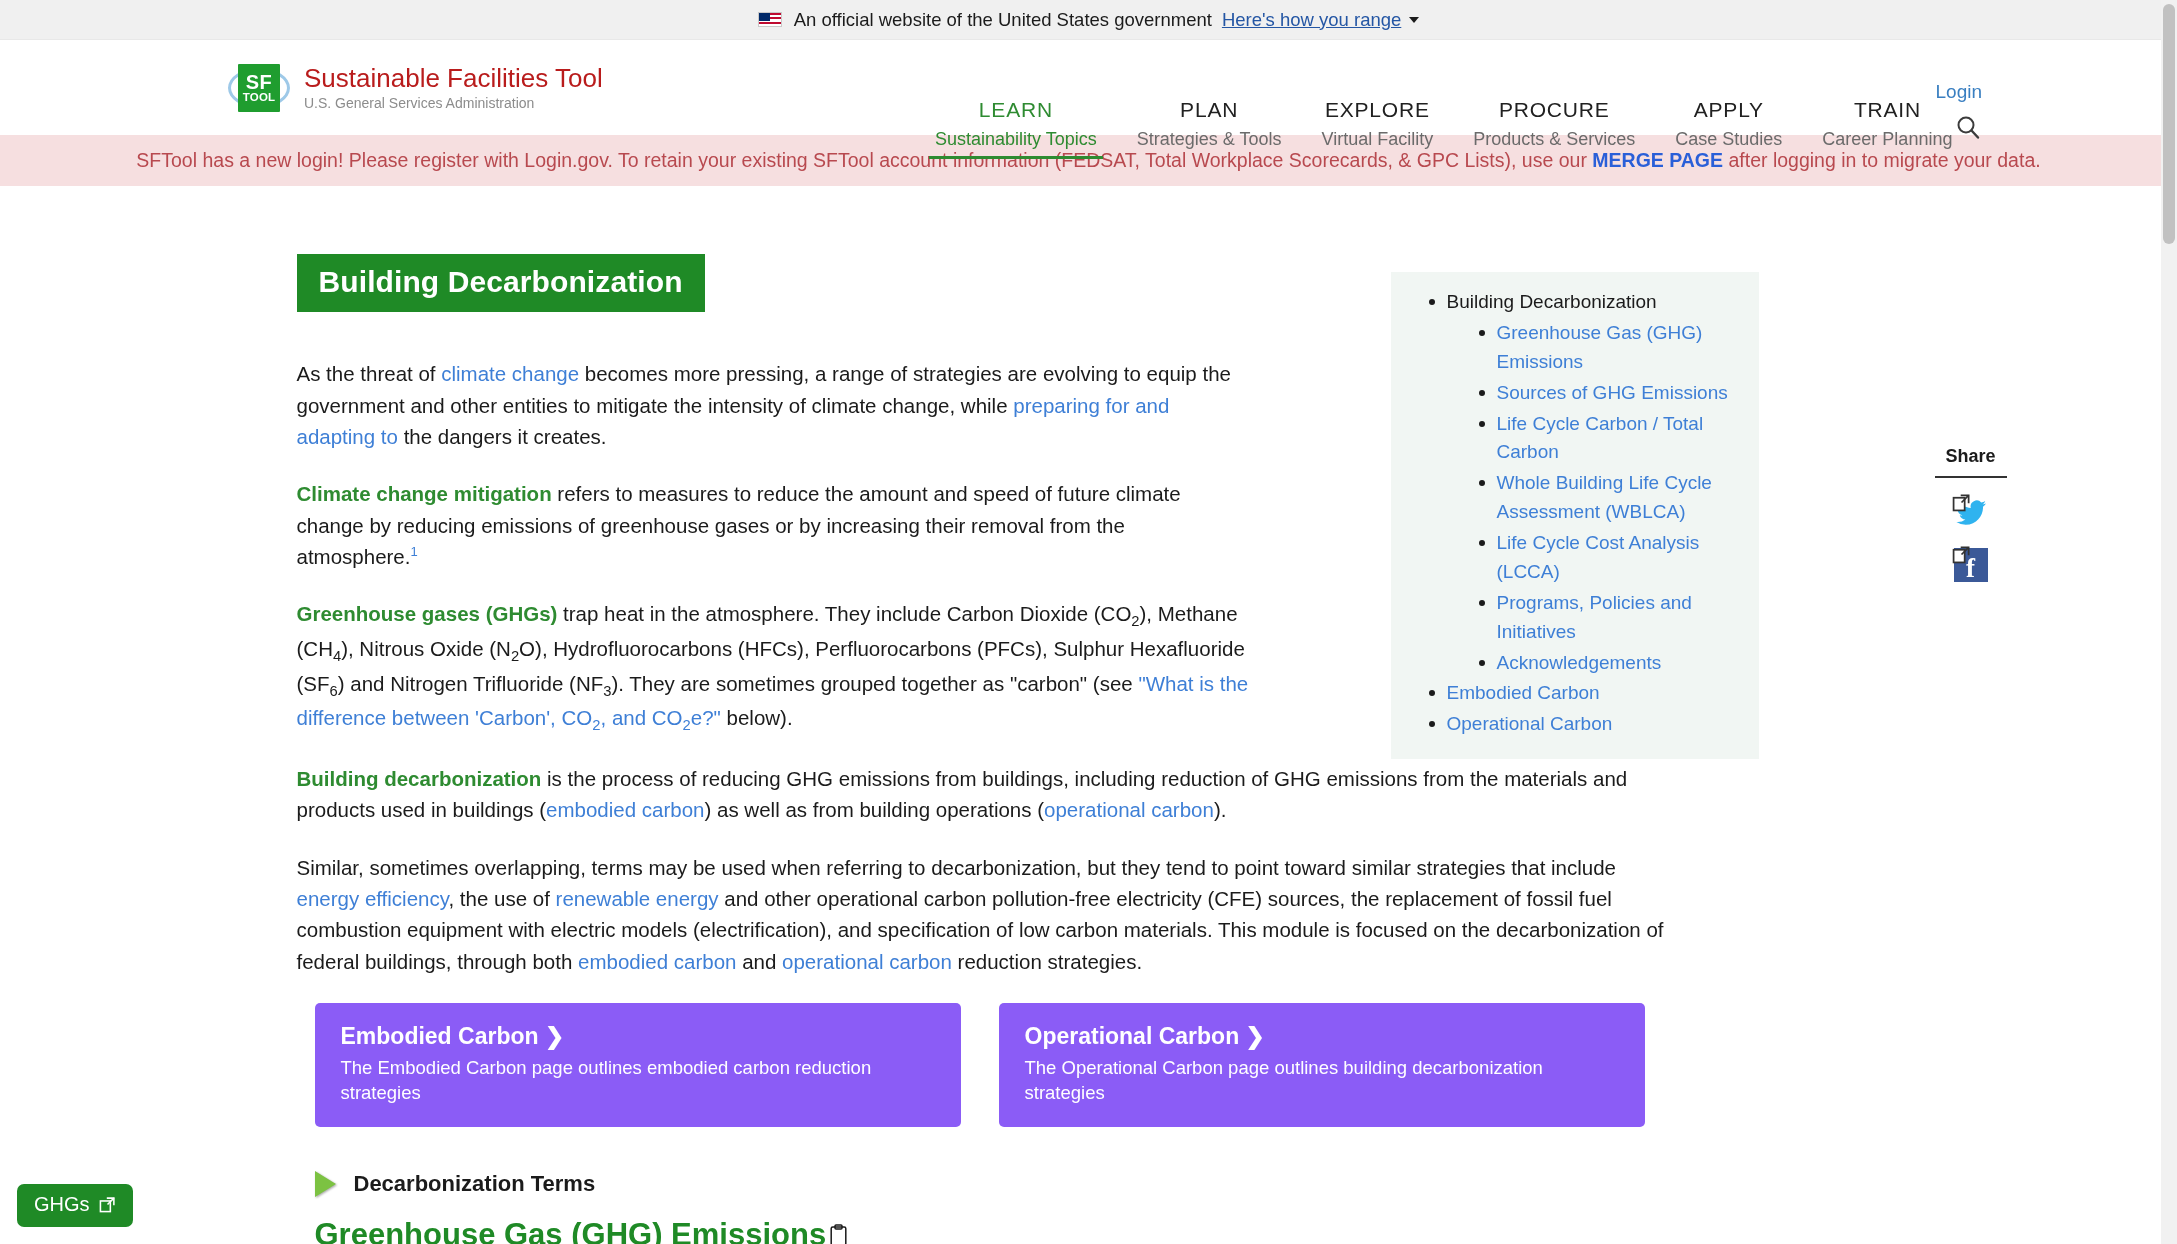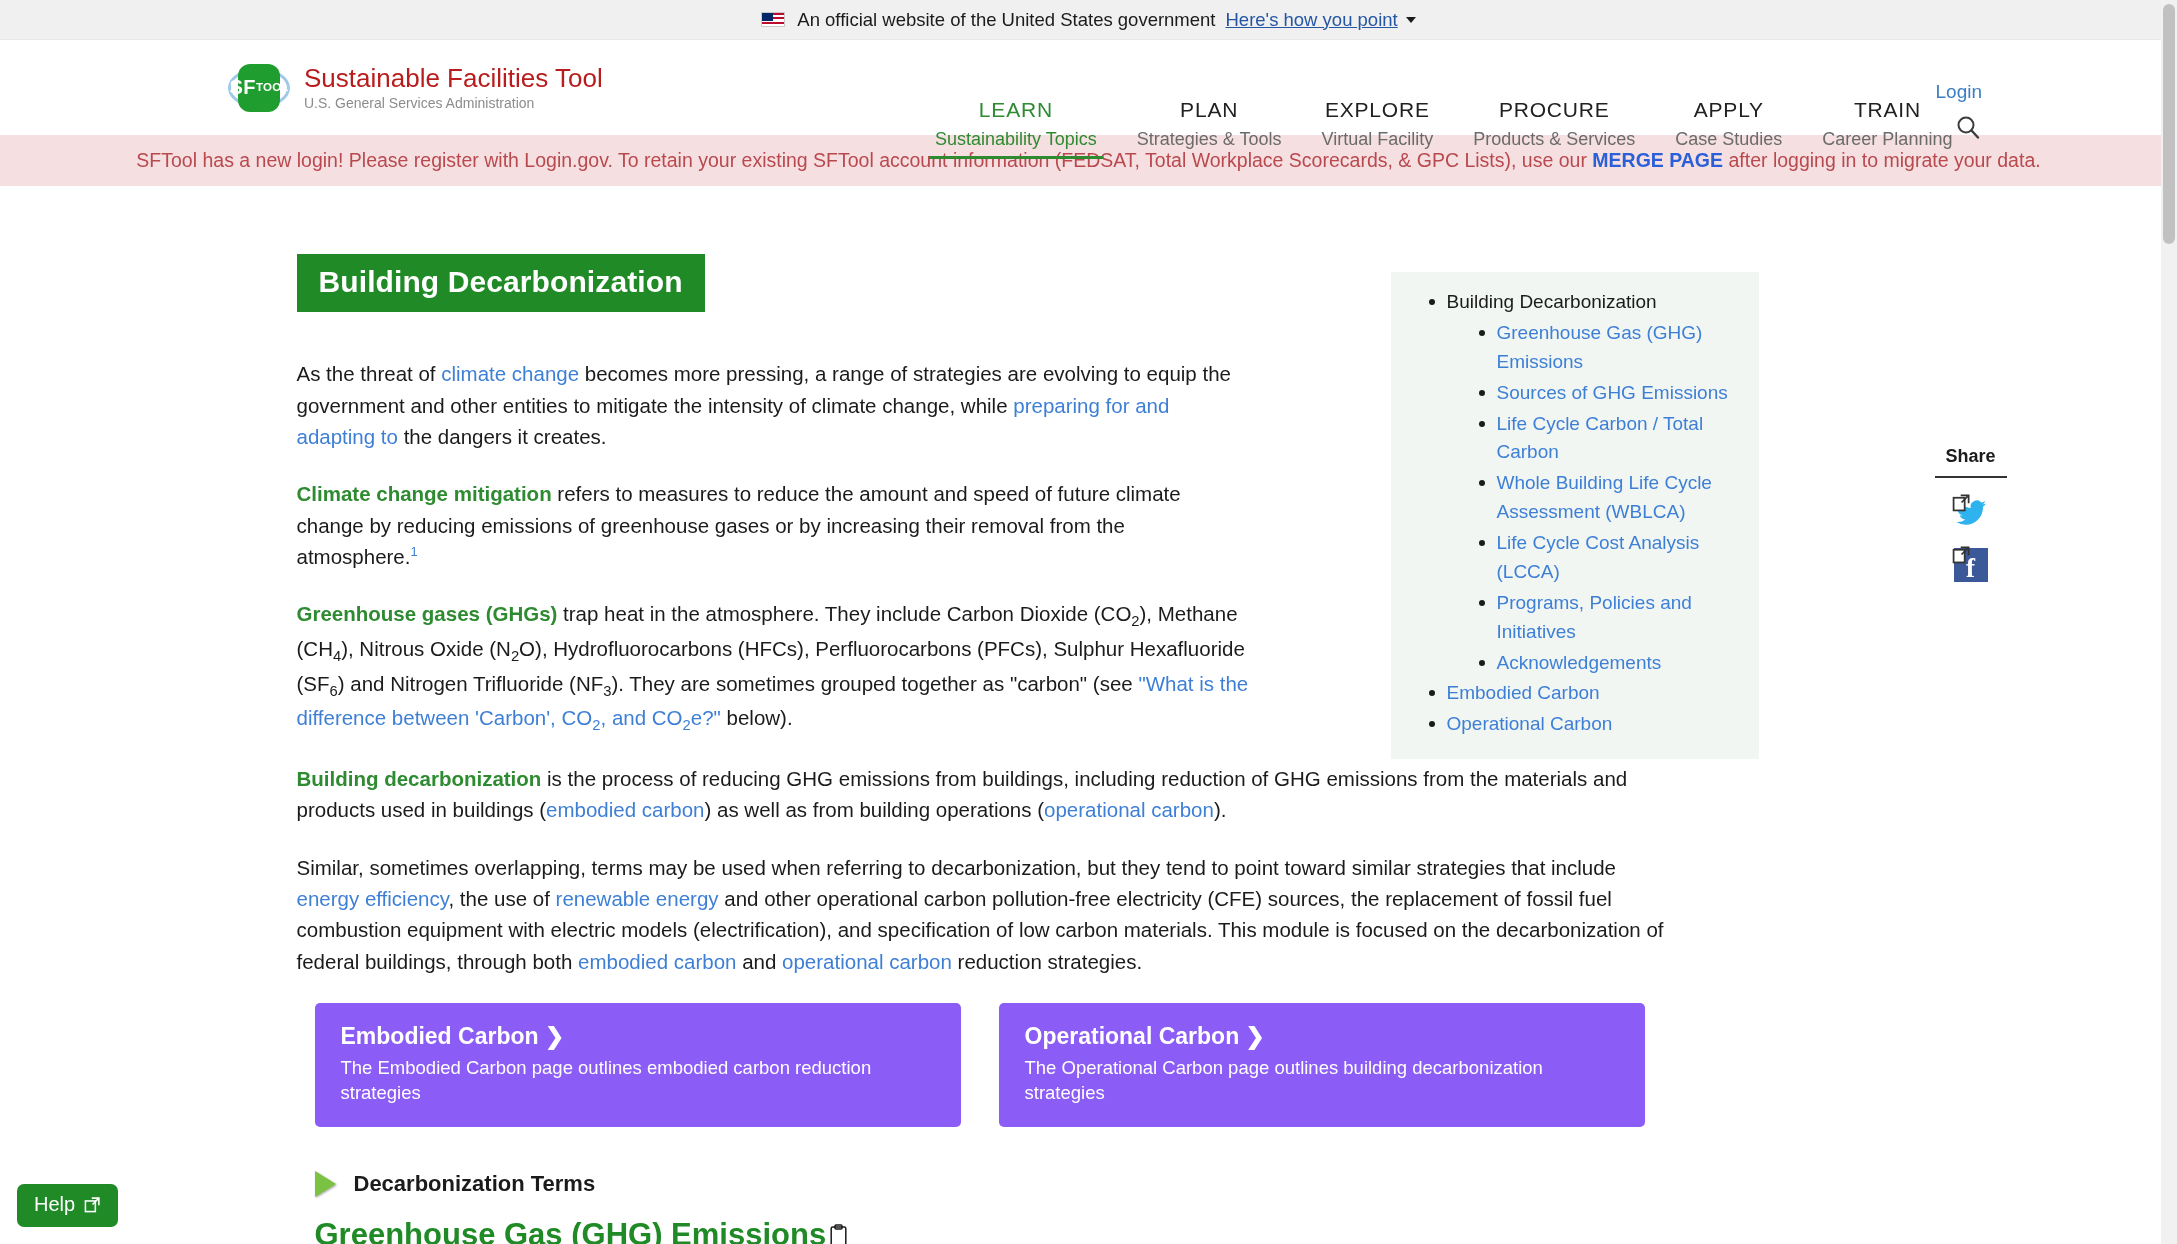--- a/index.html
+++ b/index.html
@@ -80,23 +80,23 @@
   .logo-ellipse {
     position: absolute; left: 0; top: 6px;
     width: 62px; height: 40px;
     border: 3px solid #9ec9e8;
     border-radius: 50%;
   }
   .logo-sq {
     position: relative;
     width: 42px; height: 48px;
     background: #1f9d2f;
-    border-radius: 12px;
+    border-radius: 1px;
     color: #fff;
-    display: flex; flex-direction: row;
+    display: flex; flex-direction: column;
     align-items: center; justify-content: center;
     line-height: 0.95;
     z-index: 2;
   }
   .logo-sf { font-size: 20px; font-weight: 800; letter-spacing: 0.5px; }
   .logo-tool { font-size: 11.5px; font-weight: 800; letter-spacing: 0.2px; }
   .brand-title {
     font-size: 26px; color: #b91c1c; font-weight: 400;
     line-height: 1.12;
   }
@@ -335,21 +335,21 @@
     border-radius: 6px;
   }
 </style>
 </head>
 <body>
 
 <div class="gov-banner">
   <span class="flag-icon"></span>
   <span>An official website of the United States government</span>
   <span class="gov-link">
-    <span>Here's how you point</span>
+    <span>Here's how you range</span>
   </span>
   <span class="caret-down" style="margin-left:8px;"></span>
 </div>
 
 <div class="site-header">
   <div class="brand">
     <div class="logo">
       <div class="logo-ellipse"></div>
       <div class="logo-sq">
         <span class="logo-sf">SF</span>
@@ -493,21 +493,21 @@
           <rect x="1.2" y="3" width="14.6" height="18" rx="1.6" fill="none" stroke="#1b1b1b" stroke-width="1.5"></rect>
           <rect x="5" y="1" width="7" height="4" rx="1" fill="none" stroke="#1b1b1b" stroke-width="1.5"></rect>
         </svg>
       </h2>
 
     </div>
   </div>
 </div>
 
 <div class="help-btn">
-  <span>Help</span>
+  <span>GHGs</span>
   <svg width="17" height="17" viewBox="0 0 24 24">
     <rect x="2" y="7" width="14" height="15" fill="none" stroke="#fff" stroke-width="2.2"></rect>
     <path d="M11 3h10v10" fill="none" stroke="#fff" stroke-width="2.2"></path>
     <path d="M21 3l-9 9" stroke="#fff" stroke-width="2.2"></path>
   </svg>
 </div>
 
 <div class="scrollbar">
   <div class="scroll-thumb"></div>
 </div>

